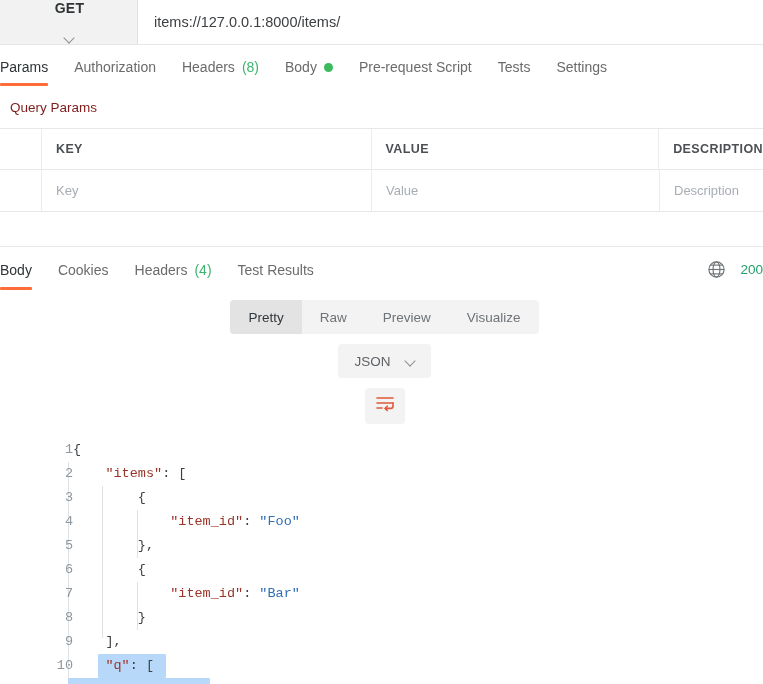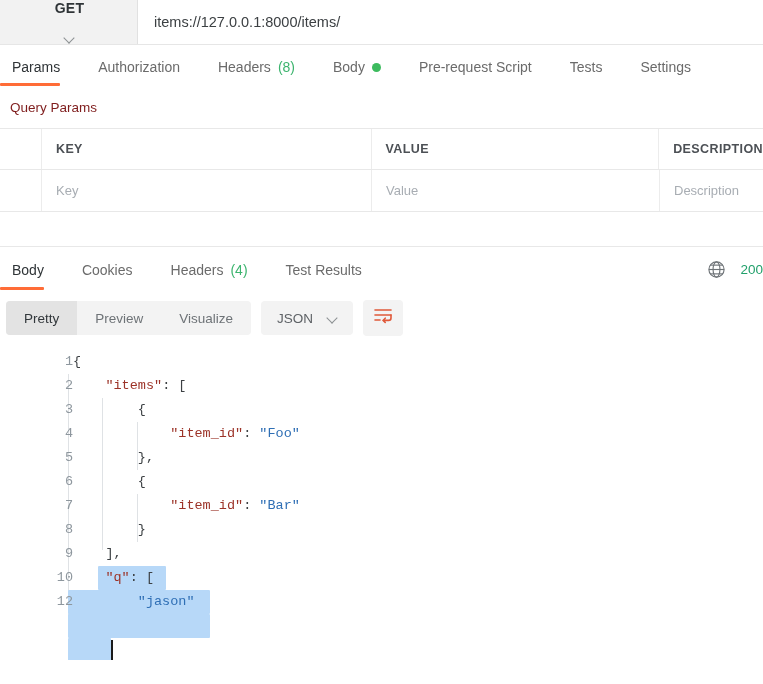--- a/index.html
+++ b/index.html
@@ -63,21 +63,21 @@
     display: flex;
     align-items: flex-end;
     height: 41px;
     padding-left: 0;
     background: #fff;
   }
   .tab {
     position: relative;
     font-size: 14px;
     color: #6b6b6b;
-    padding: 0 0 11px 12px;
+    padding: 0 0 11px 0;
     margin-right: 26px;
     cursor: pointer;
     white-space: nowrap;
     display: flex;
     align-items: center;
     gap: 7px;
   }
   .tab.first { margin-left: 0; }
   .tab.active { color: #2f3437; }
   .tab.active::after {
@@ -152,20 +152,21 @@
     font-size: 13.5px;
     color: #22a06b;
   }
 
   
   .body-toolbar {
     display: flex;
     align-items: center;
     padding: 10px 0 0 6px;
     gap: 10px;
+    flex-direction: column;
   }
   .seg-group {
     display: flex;
     background: #f3f3f3;
     border-radius: 4px;
     overflow: hidden;
     height: 34px;
   }
   .seg {
     display: flex;
@@ -337,20 +338,21 @@
         <line x1="3.4" y1="14.6" x2="16.6" y2="14.6"></line>
       </svg>
     </span>
     <span class="status-code">200</span>
   </div>
 </div>
 
 <div class="body-toolbar">
   <div class="seg-group">
     <div class="seg active">Pretty</div>
+    <div class="seg">Raw</div>
     <div class="seg">Preview</div>
     <div class="seg">Visualize</div>
   </div>
 
   <div class="json-select">
     <span class="json-label">JSON</span>
     <span class="chev"></span>
   </div>
 
   <div class="wrap-btn">

